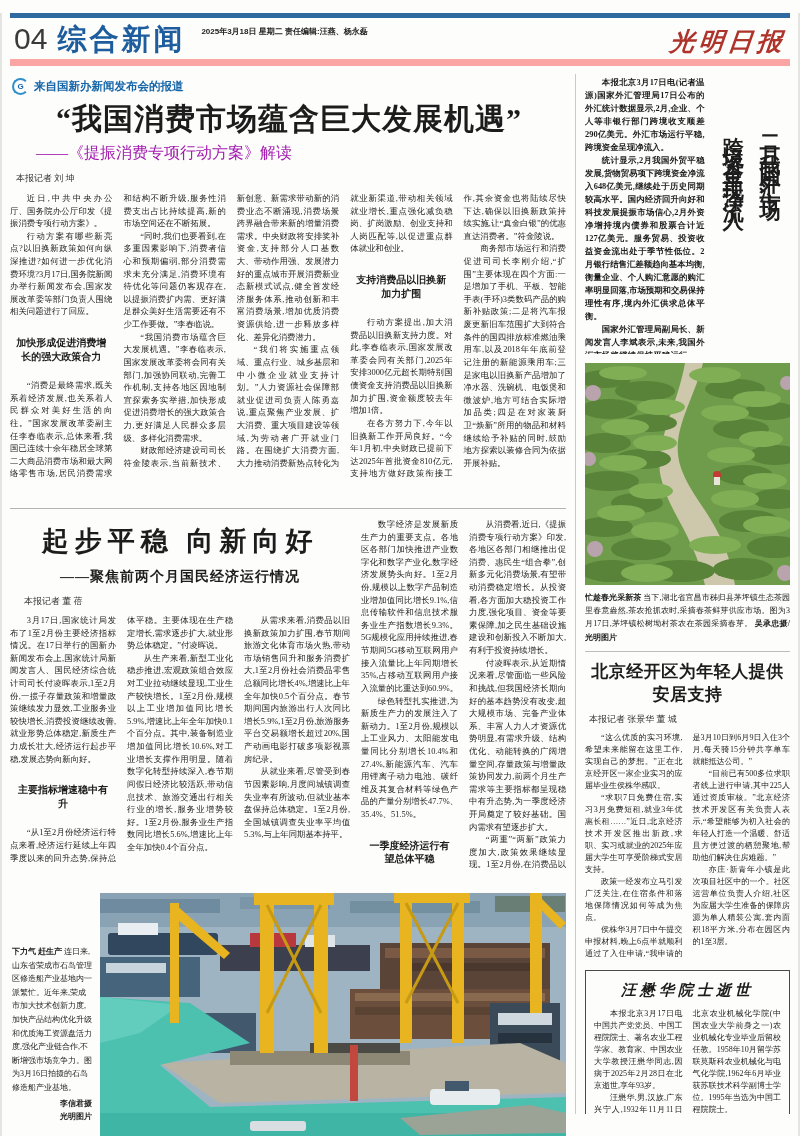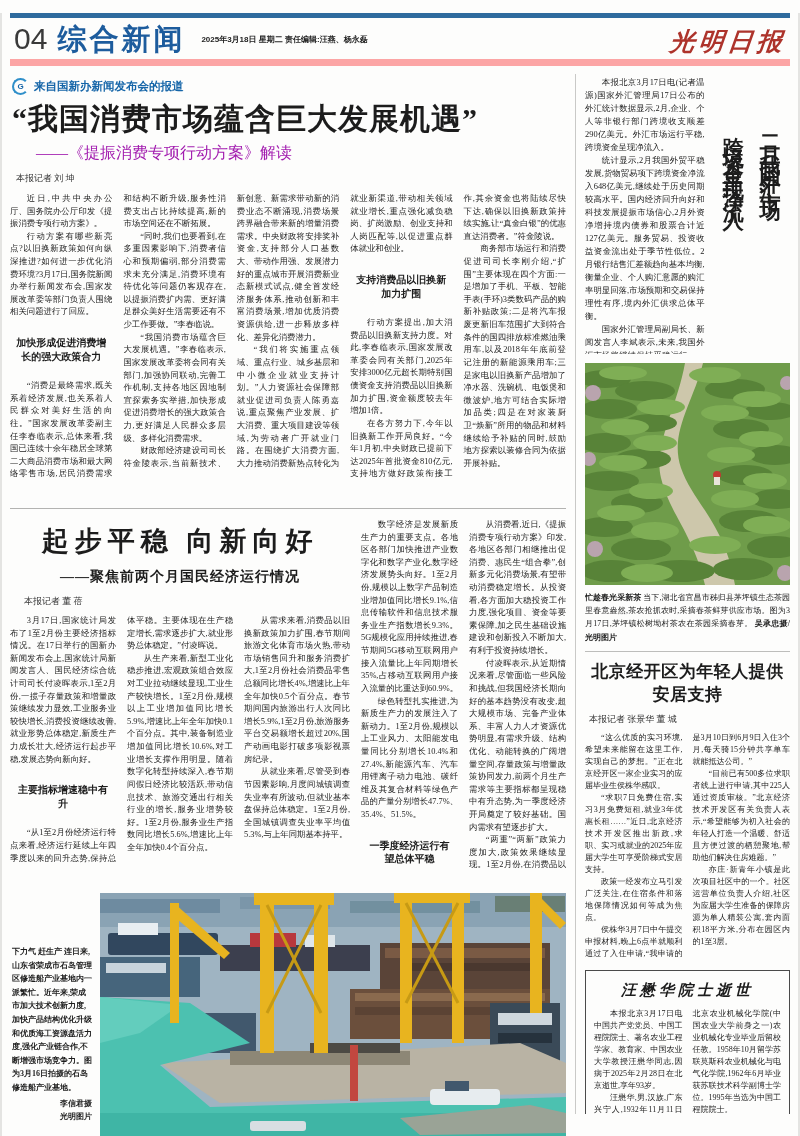--- a/index.html
+++ b/index.html
@@ -12,21 +12,21 @@
 
   
   .top-bar { margin-top:13px; height:5px; background:#2f6b9e; }
   .header-row { display:flex; align-items:flex-end; padding:6px 4px 5px 4px;
                 border-bottom:7px solid #fca5a5; }
   .page-num { font-family:"Liberation Sans",sans-serif; font-size:30px; line-height:1;
               color:#3a3a3a; margin-right:10px; }
   .section-name { font-size:29px; font-weight:bold; color:#1d5c9d; letter-spacing:3px;
                   line-height:1; }
   .date-line { font-family:"Liberation Sans",sans-serif; font-size:8px; color:#222;
-               margin-left:16px; margin-bottom:9px; font-weight:bold; }
+               margin-left:16px; margin-bottom:17px; font-weight:bold; }
   .masthead { margin-left:auto; color:#ad332b; font-size:25px; font-weight:bold;
               font-style:italic; letter-spacing:4px; line-height:1;
               font-family:"DejaVu Serif",serif; transform:skewX(-6deg); }
 
   
   .content { display:flex; margin-top:8px; height:1040px; }
   .main-col { width:556px; }
   .v-divider { width:1px; background:#c9c9c7; margin:0 9px; }
   .rail { width:206px; overflow:hidden; }
 
@@ -35,21 +35,21 @@
   .col-subhead { font-weight:bold; font-size:10px; line-height:1.35; text-align:center;
                  margin:17px 4px; text-indent:0; }
 
   
   .kicker { display:flex; align-items:center; gap:5px; color:#1565a8; font-weight:bold;
             font-size:11.5px; margin:4px 0 6px 2px; font-family:"Liberation Sans",sans-serif; }
   .kicker-icon { width:13px; height:13px; border-radius:50%; border:2.5px solid #2f8fc9;
                  border-right-color:transparent; color:#1565a8; font-size:8px; font-weight:bold;
                  display:flex; align-items:center; justify-content:center; }
   .a1-headline { font-size:30px; font-weight:bold; letter-spacing:1px; line-height:1.2;
-                 margin:2px 0 2px 2px; }
+                 margin:2px 0 2px 2px;text-align:center; }
   .a1-subhead { font-size:16px; color:#a21caf; margin:6px 0 2px 26px; }
   .a1-byline { font-size:9px; margin:8px 0 8px 6px; color:#333; }
   .a1-body { column-count:5; column-gap:11px; height:306px; overflow:hidden;
              font-size:8.4px; line-height:1.5; }
 
   .h-divider { border-top:1px solid #b3b3b1; margin:9px 0 6px; }
 
   
   .a2 { display:flex; gap:11px; height:372px; overflow:hidden; }
   .a2-left { width:340px; }
@@ -60,31 +60,31 @@
   .a2-left-body { column-count:3; column-gap:11px; height:252px; overflow:hidden;
                   font-size:8.4px; line-height:1.5; }
   .a2-right-body { flex:1; column-count:2; column-gap:11px; height:364px; overflow:hidden;
                    font-size:8.4px; line-height:1.5; margin-top:4px; }
 
   
   .photo-row { display:flex; margin-top:6px; height:247px; }
   .ship-caption { width:90px; box-sizing:border-box; padding:52px 8px 0 2px;
                   font-size:8px; line-height:1.7; }
   .caption-title { font-weight:bold; text-indent:0; text-align:justify; }
-  .caption-text { text-align:justify;font-weight:bold; }
+  .caption-text { text-align:justify; }
   .ship-credit { font-weight:bold; text-align:right; white-space:pre-line; margin-top:2px; }
   .ship-photo { flex:1; position:relative; overflow:hidden; }
   .ship-photo svg { display:block; }
 
   
   .forex { height:280px; overflow:hidden; }
   .forex-headline { float:right; writing-mode:vertical-rl; font-size:21px; font-weight:bold;
                     line-height:1.75; letter-spacing:9px; height:230px; margin:46px 2px 6px 10px;
                     text-align:left; }
-  .forex-body { font-size:8.4px; line-height:1.55; }
+  .forex-body { font-size:8.4px; line-height:1.55;font-weight:bold; }
   .forex-body .body-para:first-child { margin-top:2px; }
 
   
   .tea-photo { height:222px; margin:9px 0 6px; overflow:hidden; }
   .tea-photo svg { display:block; }
   .tea-caption { font-size:8px; line-height:1.65; text-align:justify; margin-bottom:7px; }
   .tea-caption .bold { font-weight:bold; }
 
   .rail-divider { border-top:1px solid #bdbdbb; margin:7px 0 8px; }
 

